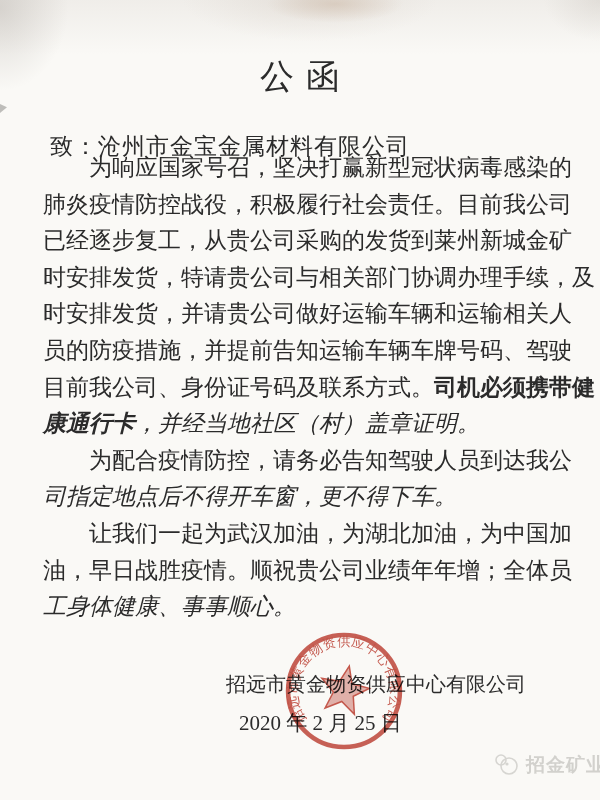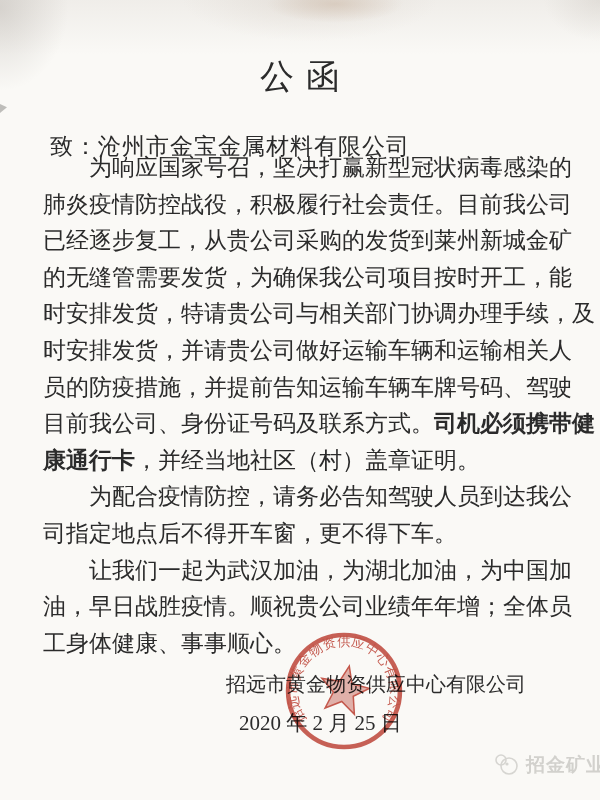--- a/index.html
+++ b/index.html
@@ -30,21 +30,21 @@
   }
   .salutation {
     position:absolute; top:107px; left:50px;
     font-size:23px; letter-spacing:1px; white-space:nowrap;margin-top:24px;
   }
   .body-block {
     position:absolute; top:150px; left:43px; width:507px;
     font-size:23px; line-height:36.6px;
   }
   .line { white-space:nowrap; text-align:justify; text-align-last:justify; }
-  .line.lastline { text-align-last:left; }
+  .line.lastline { text-align-last:left;font-style:italic; }
   .line.indent { padding-left:46px; }
   .line .bold { font-weight:700;margin-top:48px; }
   .signature {
     position:absolute; top:671px; left:226px;
     font-size:20px; letter-spacing:0px; white-space:nowrap;
   }
   .sign-date {
     position:absolute; top:709px; left:239px;
     font-size:21px; white-space:nowrap;
   }
@@ -71,21 +71,20 @@
   <div class="edge-mark"></div>
 
   <h1 class="title">公函</h1>
 
   <div class="salutation">致：沧州市金宝金属材料有限公司</div>
 
   <div class="body-block">
       <div class="line indent"><span>为响应国家号召，坚决打赢新型冠状病毒感染的</span></div>
       <div class="line"><span>肺炎疫情防控战役，积极履行社会责任。目前我公司</span></div>
       <div class="line"><span>已经逐步复工，从贵公司采购的发货到莱州新城金矿</span></div>
-      <div class="line"><span>的无缝管需要发货，为确保我公司项目按时开工，能</span></div>
       <div class="line"><span>时安排发货，特请贵公司与相关部门协调办理手续，及</span></div>
       <div class="line"><span>时安排发货，并请贵公司做好运输车辆和运输相关人</span></div>
       <div class="line"><span>员的防疫措施，并提前告知运输车辆车牌号码、驾驶</span></div>
       <div class="line"><span>目前我公司、身份证号码及联系方式。</span><span class="bold">司机必须携带健</span></div>
       <div class="line lastline"><span class="bold">康通行卡</span><span>，并经当地社区（村）盖章证明。</span></div>
       <div class="line indent"><span>为配合疫情防控，请务必告知驾驶人员到达我公</span></div>
       <div class="line lastline"><span>司指定地点后不得开车窗，更不得下车。</span></div>
       <div class="line indent"><span>让我们一起为武汉加油，为湖北加油，为中国加</span></div>
       <div class="line"><span>油，早日战胜疫情。顺祝贵公司业绩年年增；全体员</span></div>
       <div class="line lastline"><span>工身体健康、事事顺心。</span></div>

